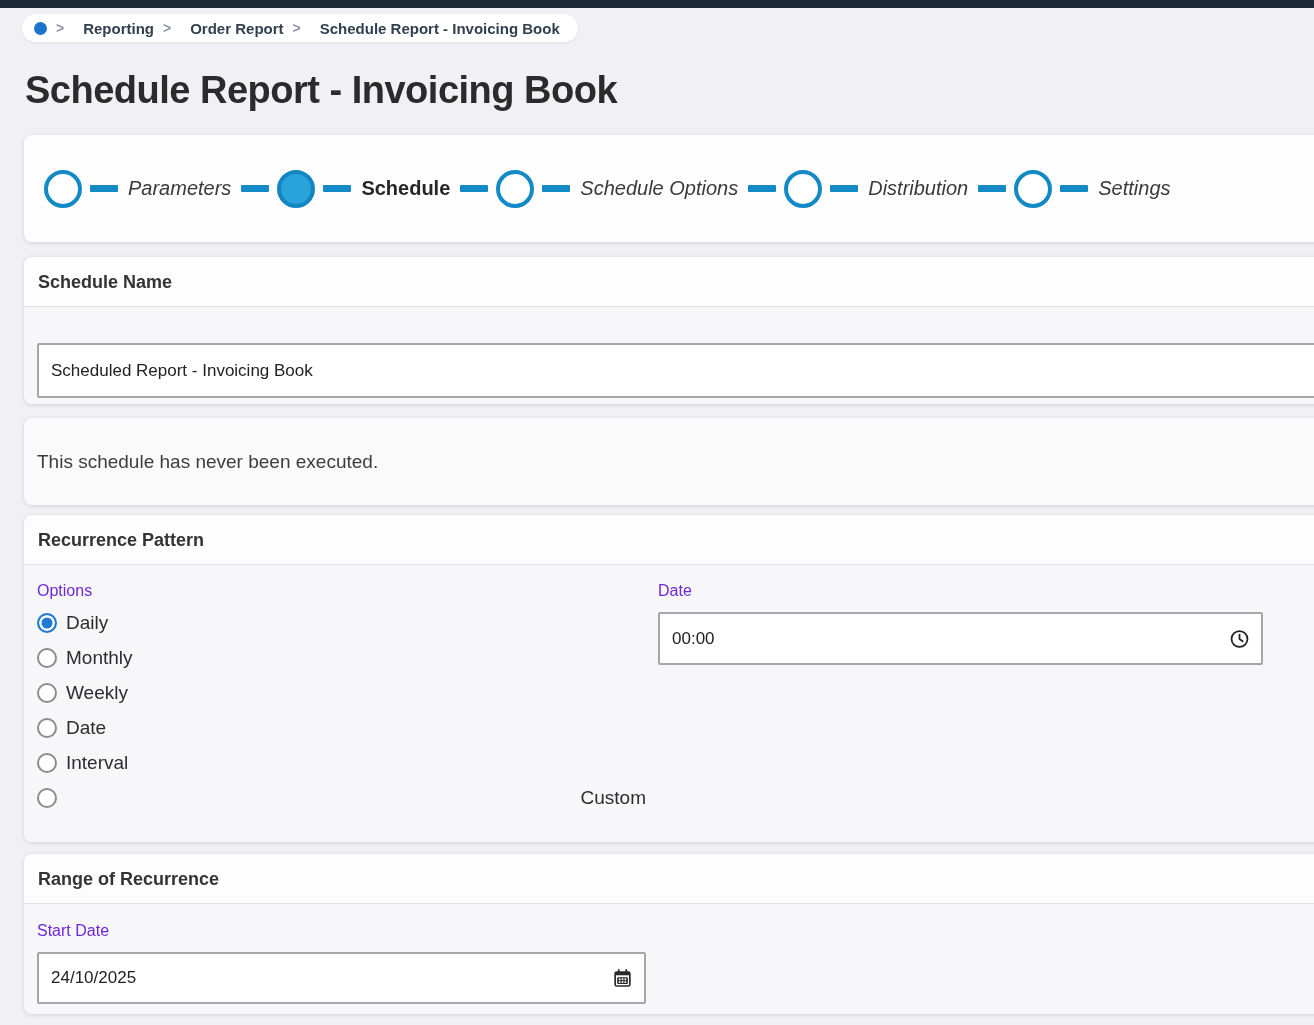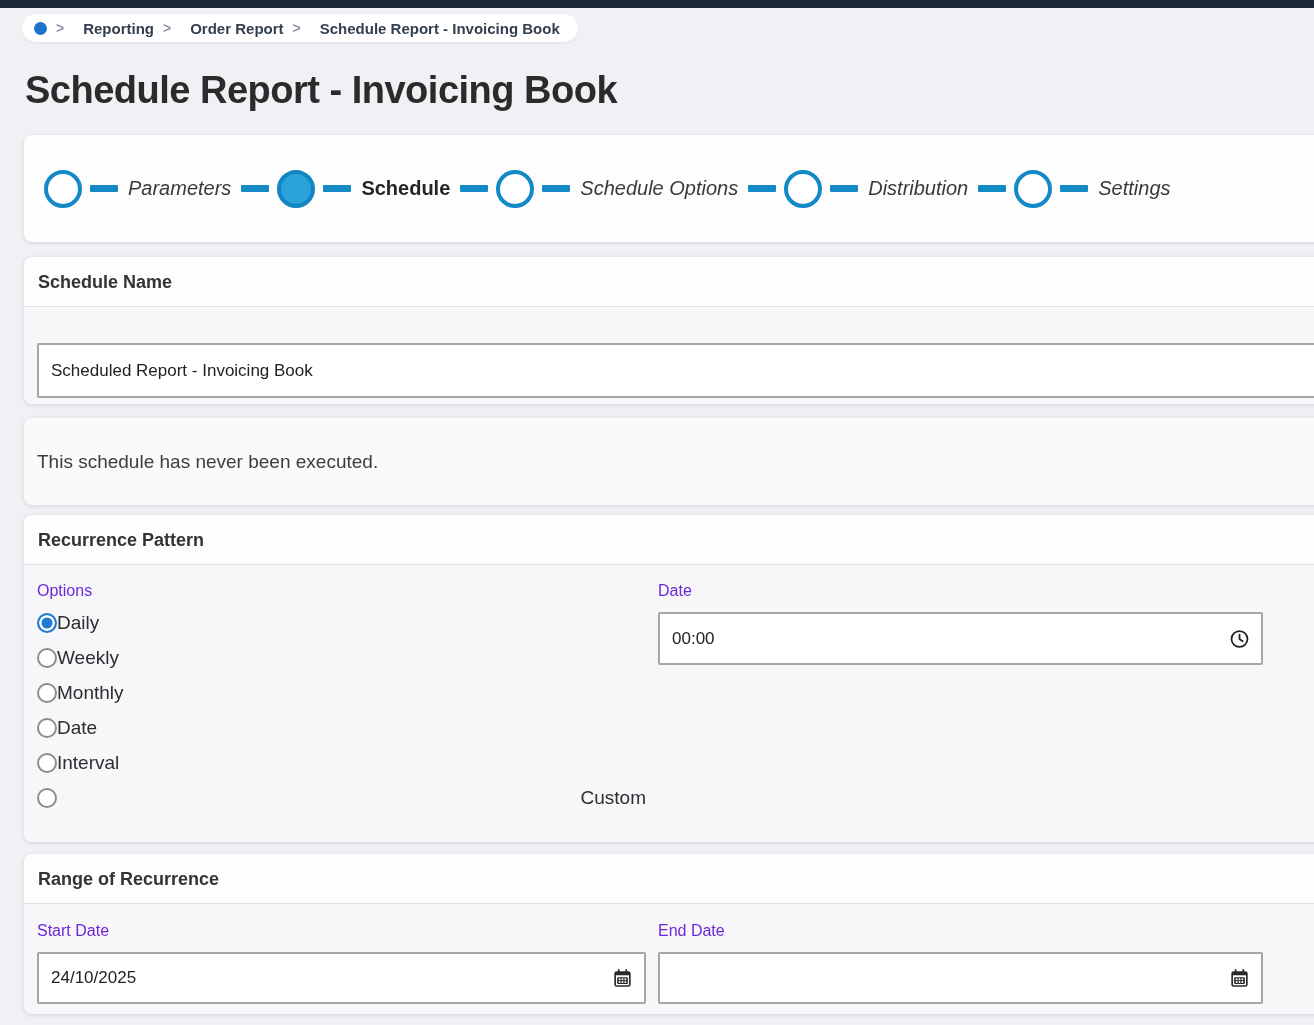--- a/index.html
+++ b/index.html
@@ -96,21 +96,21 @@
     display: grid;
     grid-template-columns: 609px 605px;
     column-gap: 12px;
     align-items: start;
   }
   .field-label { font-size: 16px; color: #6d28d9; display: block; margin-bottom: 12px; }
 
   
   .recurrence-card { margin-top: 10px; }
   .recurrence-body { padding: 17px 14px 34px 13px; }
-  .radio-row { display: flex; align-items: center; height: 21px; margin-bottom: 14px; }
+  .radio-row { display: flex; align-items: center; gap: 9px; height: 21px; margin-bottom: 14px; }
   .radio-row:last-child { margin-bottom: 0; justify-content: space-between; }
   .radio {
     width: 20px; height: 20px; border-radius: 50%;
     border: 2px solid #8c8c8c; background: #ffffff; flex: none;
   }
   .radio.selected {
     border: 2px solid #1f7ad2;
     background: #1f7ad2;
     box-shadow: inset 0 0 0 2.5px #ffffff;
   }
@@ -193,25 +193,25 @@
   <div class="card-body recurrence-body">
     <div class="grid-2">
       <div>
         <span class="field-label">Options</span>
         <div class="radio-row">
           <span class="radio selected"></span>
           <span class="radio-label">Daily</span>
         </div>
         <div class="radio-row">
           <span class="radio"></span>
+          <span class="radio-label">Monthly</span>
+        </div>
+        <div class="radio-row">
+          <span class="radio"></span>
           <span class="radio-label">Weekly</span>
-        </div>
-        <div class="radio-row">
-          <span class="radio"></span>
-          <span class="radio-label">Monthly</span>
         </div>
         <div class="radio-row">
           <span class="radio"></span>
           <span class="radio-label">Date</span>
         </div>
         <div class="radio-row">
           <span class="radio"></span>
           <span class="radio-label">Interval</span>
         </div>
         <div class="radio-row">
@@ -252,37 +252,18 @@
             <rect x="4.9" y="9.2" width="10.2" height="6.4" rx="0.8" fill="#2b2b2b"></rect>
             <circle cx="7.3" cy="11.2" r="0.95" fill="#fff"></circle>
               <circle cx="10" cy="11.2" r="0.95" fill="#fff"></circle>
               <circle cx="12.7" cy="11.2" r="0.95" fill="#fff"></circle>
             <circle cx="7.3" cy="13.7" r="0.95" fill="#fff"></circle>
               <circle cx="10" cy="13.7" r="0.95" fill="#fff"></circle>
               <circle cx="12.7" cy="13.7" r="0.95" fill="#fff"></circle>
           </svg>
         </div>
       </div>
-      <div>
-        <span class="field-label">End Date</span>
-        <div class="input-wrap">
-          <input class="text-input date-input" type="text" value="" style="">
-          <svg class="input-icon" viewBox="0 0 20 20">
-            <rect x="3" y="4.4" width="14" height="13.2" rx="1.4" fill="none" stroke="#2b2b2b" stroke-width="1.6"></rect>
-            <rect x="3" y="4.4" width="14" height="3" fill="#2b2b2b"></rect>
-            <line x1="6.4" y1="2.2" x2="6.4" y2="5.2" stroke="#2b2b2b" stroke-width="1.6" stroke-linecap="round"></line>
-            <line x1="13.6" y1="2.2" x2="13.6" y2="5.2" stroke="#2b2b2b" stroke-width="1.6" stroke-linecap="round"></line>
-            <rect x="4.9" y="9.2" width="10.2" height="6.4" rx="0.8" fill="#2b2b2b"></rect>
-            <circle cx="7.3" cy="11.2" r="0.95" fill="#fff"></circle>
-              <circle cx="10" cy="11.2" r="0.95" fill="#fff"></circle>
-              <circle cx="12.7" cy="11.2" r="0.95" fill="#fff"></circle>
-            <circle cx="7.3" cy="13.7" r="0.95" fill="#fff"></circle>
-              <circle cx="10" cy="13.7" r="0.95" fill="#fff"></circle>
-              <circle cx="12.7" cy="13.7" r="0.95" fill="#fff"></circle>
-          </svg>
-        </div>
-      </div>
     </div>
   </div>
 </div>
 
 
 
 
 </body></html>

